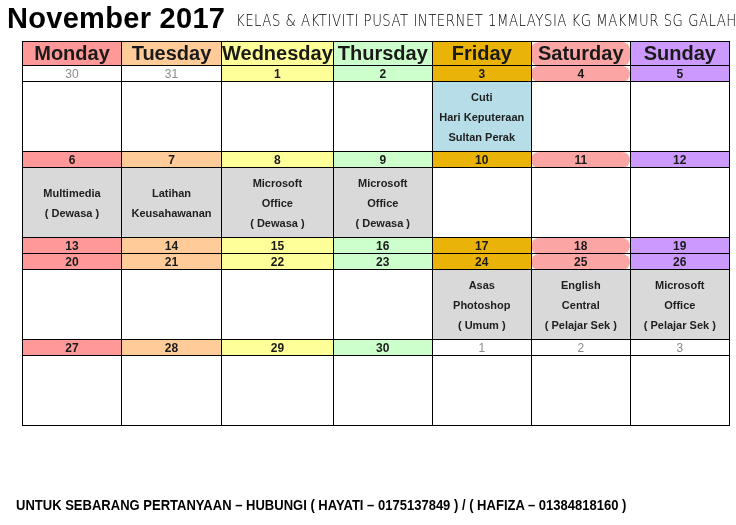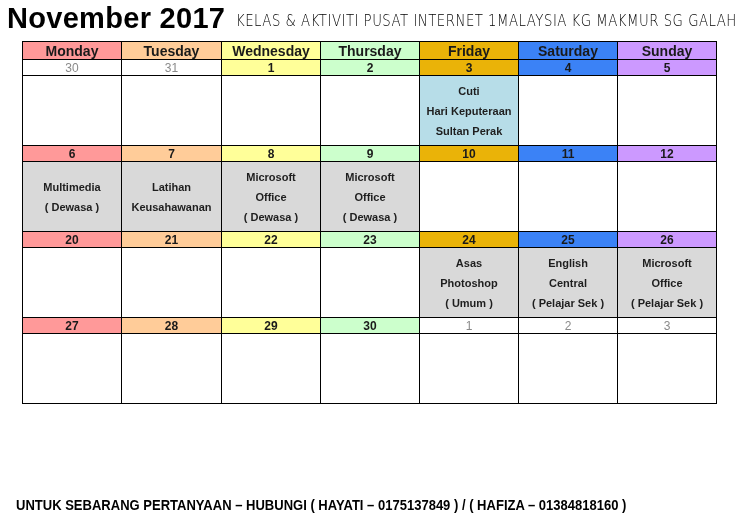--- a/index.html
+++ b/index.html
@@ -1,30 +1,30 @@
 <!DOCTYPE html>
 <html><head>
 <meta charset="utf-8">
 <style>
   html,body{margin:0;padding:0;background:#fff;}
   body{width:736px;height:525px;position:relative;overflow:hidden;font-family:"Liberation Sans",sans-serif;}
   .title{position:absolute;left:7px;top:2px;font-size:29px;font-weight:bold;color:#000;letter-spacing:0.3px;}
   .subtitle{position:absolute;left:236px;top:11px;font-size:16px;color:#000;font-family:"DejaVu Sans",sans-serif;font-weight:200;letter-spacing:0.6px;transform:scaleX(0.83);transform-origin:left top;white-space:nowrap;}
   table.cal{position:absolute;left:22px;top:41px;border-collapse:collapse;table-layout:fixed;}
   table.cal td,table.cal th{border:1px solid #000;padding:0;text-align:center;vertical-align:middle;}
-  th.dow{height:17px;font-size:14px;font-weight:bold;color:#1a1a1a;}
+  th.dow{height:17px;font-size:20px;font-weight:bold;color:#1a1a1a;}
   td.num{height:15px;font-size:12px;font-weight:bold;color:#1a1a1a;}
   td.num.other{color:#8a8a8a;font-weight:normal;background:#fff !important;}
   td.body{height:69px;font-size:11px;font-weight:bold;color:#1e1e1e;line-height:20px;white-space:pre-line;}
   td.body.ev{background:#d9d9d9;}
   td.body.blue{background:#b7dde8;}
   td.body.orange{background:#f9bf8f;}
   .footer{position:absolute;left:16px;top:497px;font-size:14px;font-weight:bold;color:#000;white-space:nowrap;transform:scaleX(0.93);transform-origin:left top;}
   .c0{background:#ff9999;} .c1{background:#ffcc99;} .c2{background:#ffff99;} .c3{background:#ccffcc;}
-  .c4{background:#eab308;} .c5{background:#3b82f6;} .c6{background:#cc99ff;}
+  .c4{background:#eab308;} .c5{background:#fca5a5;border-radius:8px;} .c6{background:#cc99ff;}
 </style>
 </head>
 <body>
 
 <div class="title">November 2017</div>
 <div class="subtitle">KELAS &amp; AKTIVITI PUSAT INTERNET 1MALAYSIA KG MAKMUR SG GALAH</div>
 
 <table class="cal">
   <colgroup>
     <col style="width:99px">
@@ -85,20 +85,29 @@
 Office
 ( Dewasa )</td>
     <td class="body ev">Microsoft
 Office
 ( Dewasa )</td>
     <td class="body"></td>
     <td class="body"></td>
     <td class="body"></td>
   </tr>
 
+  <tr>
+    <td class="num c0">13</td>
+    <td class="num c1">14</td>
+    <td class="num c2">15</td>
+    <td class="num c3">16</td>
+    <td class="num c4">17</td>
+    <td class="num c5">18</td>
+    <td class="num c6">19</td>
+  </tr>
 
   <tr>
     <td class="num c0">20</td>
     <td class="num c1">21</td>
     <td class="num c2">22</td>
     <td class="num c3">23</td>
     <td class="num c4">24</td>
     <td class="num c5">25</td>
     <td class="num c6">26</td>
   </tr>

